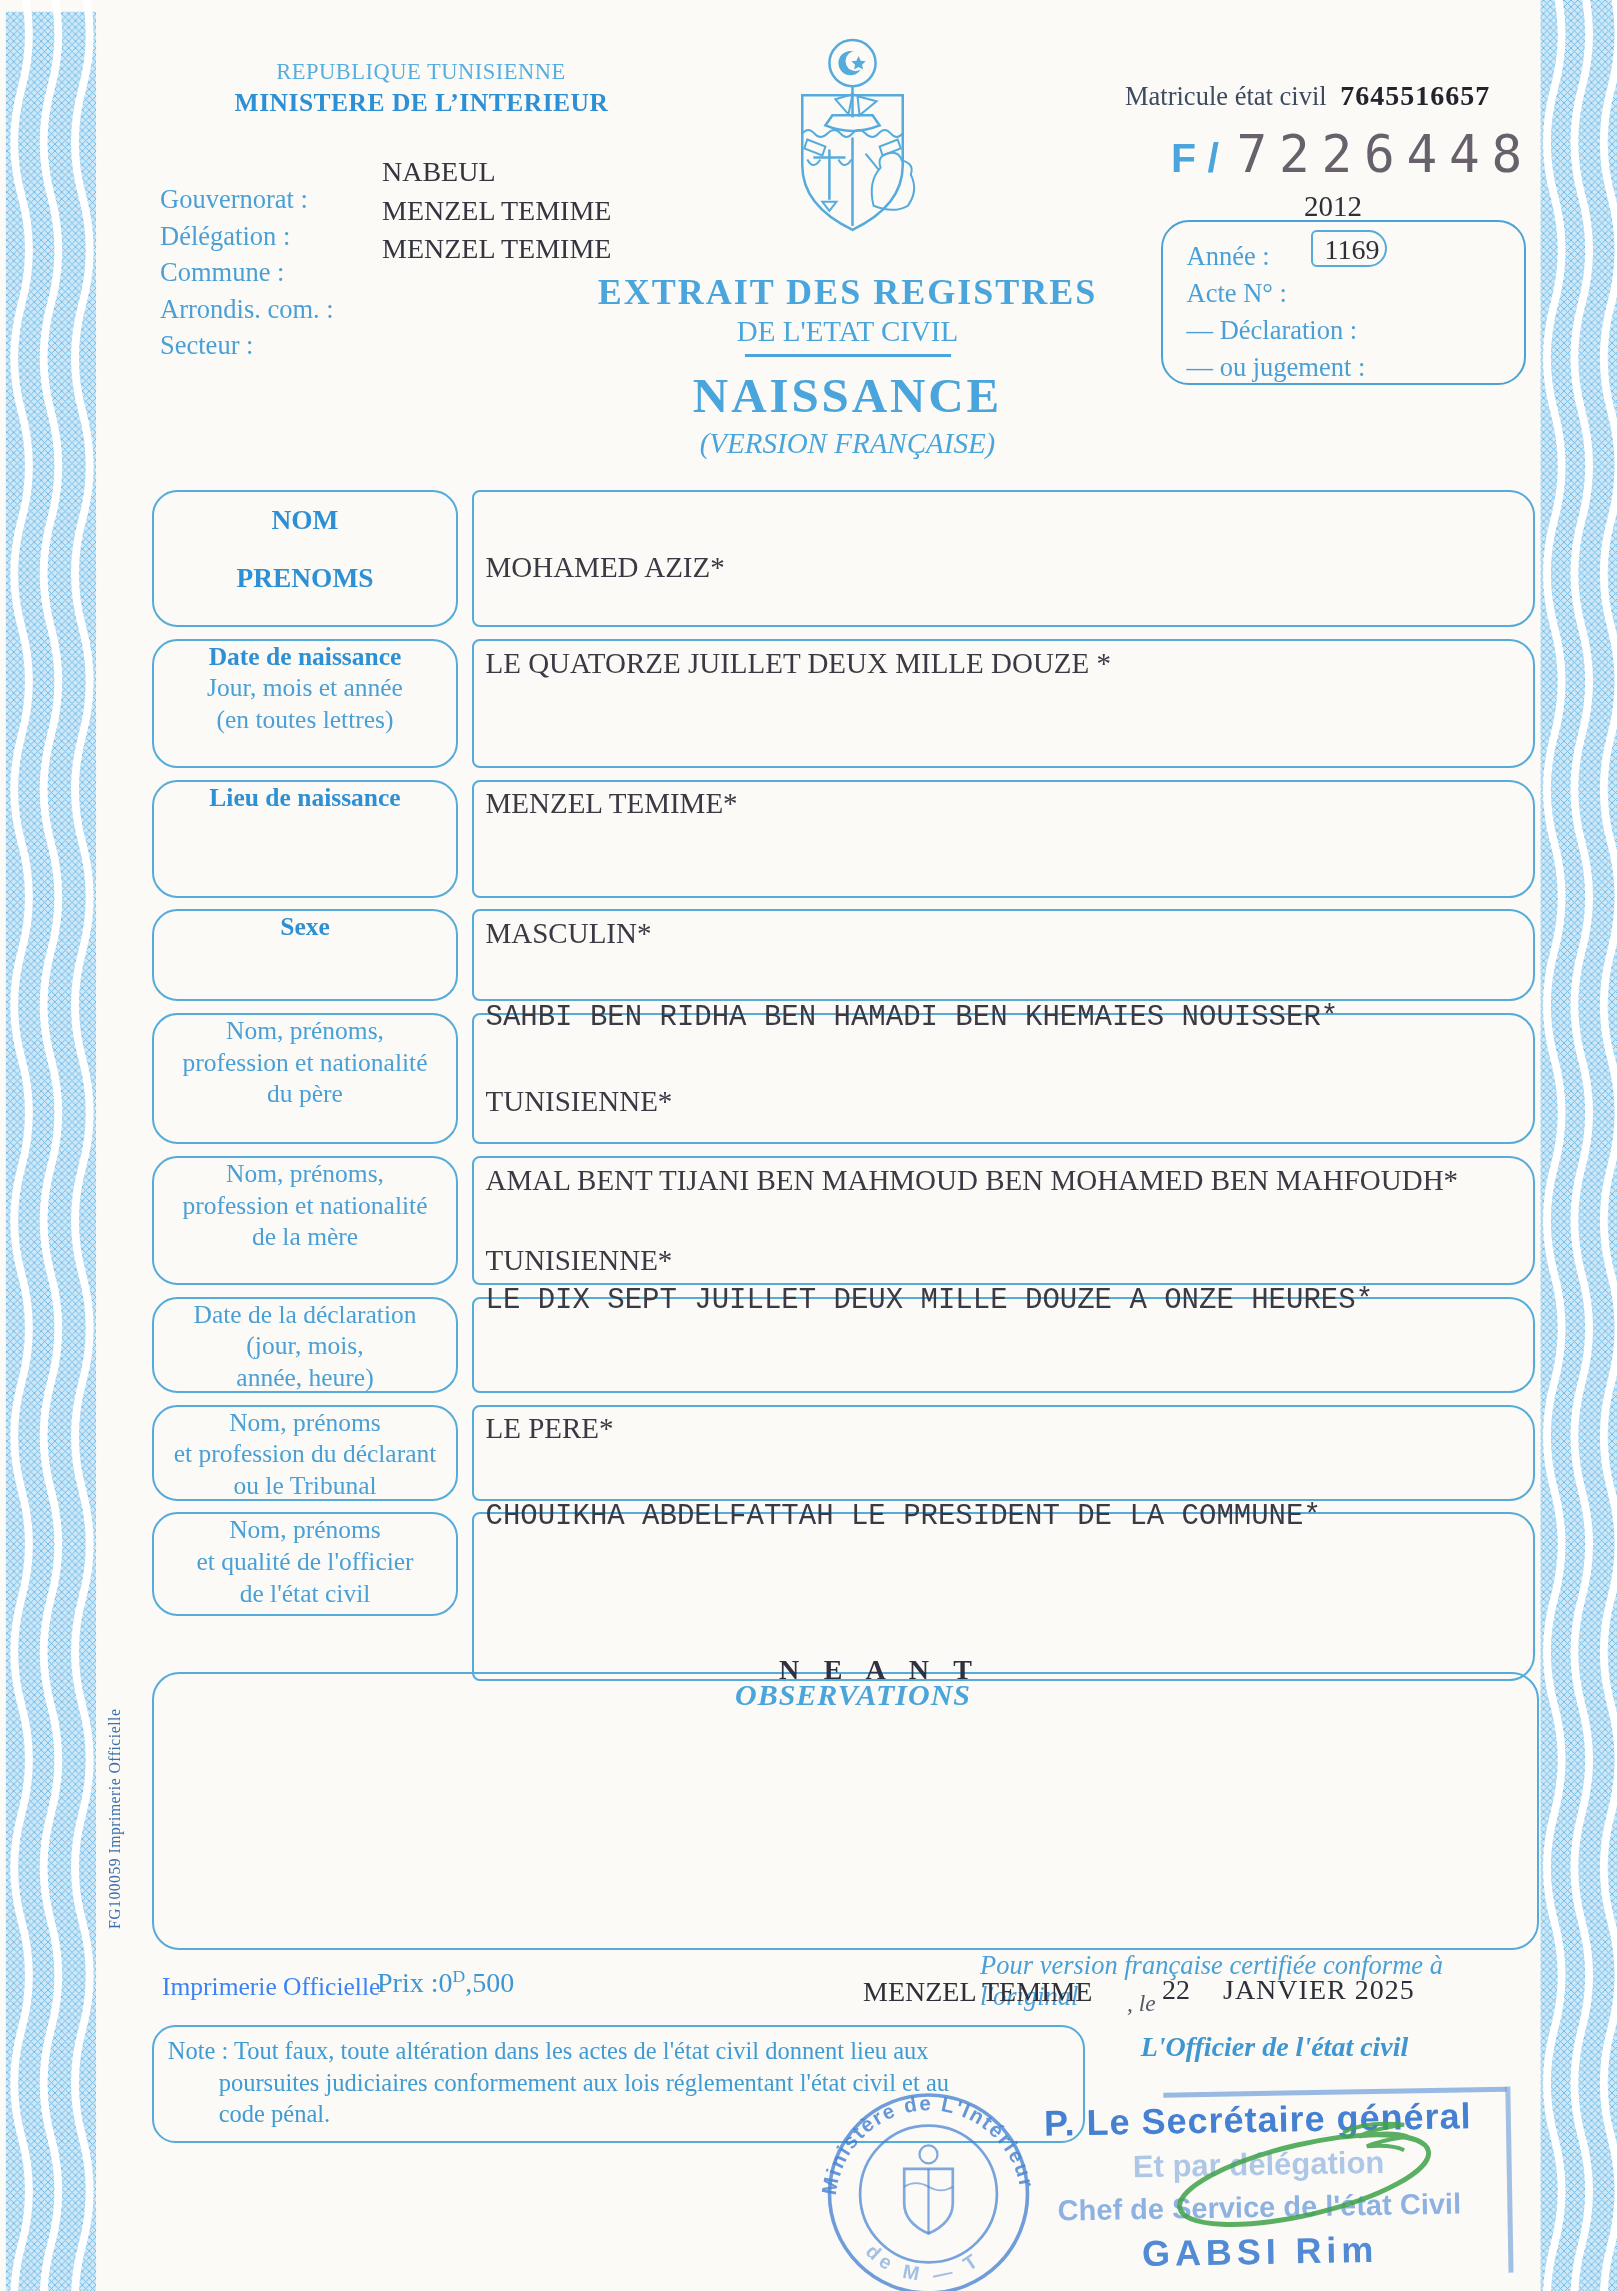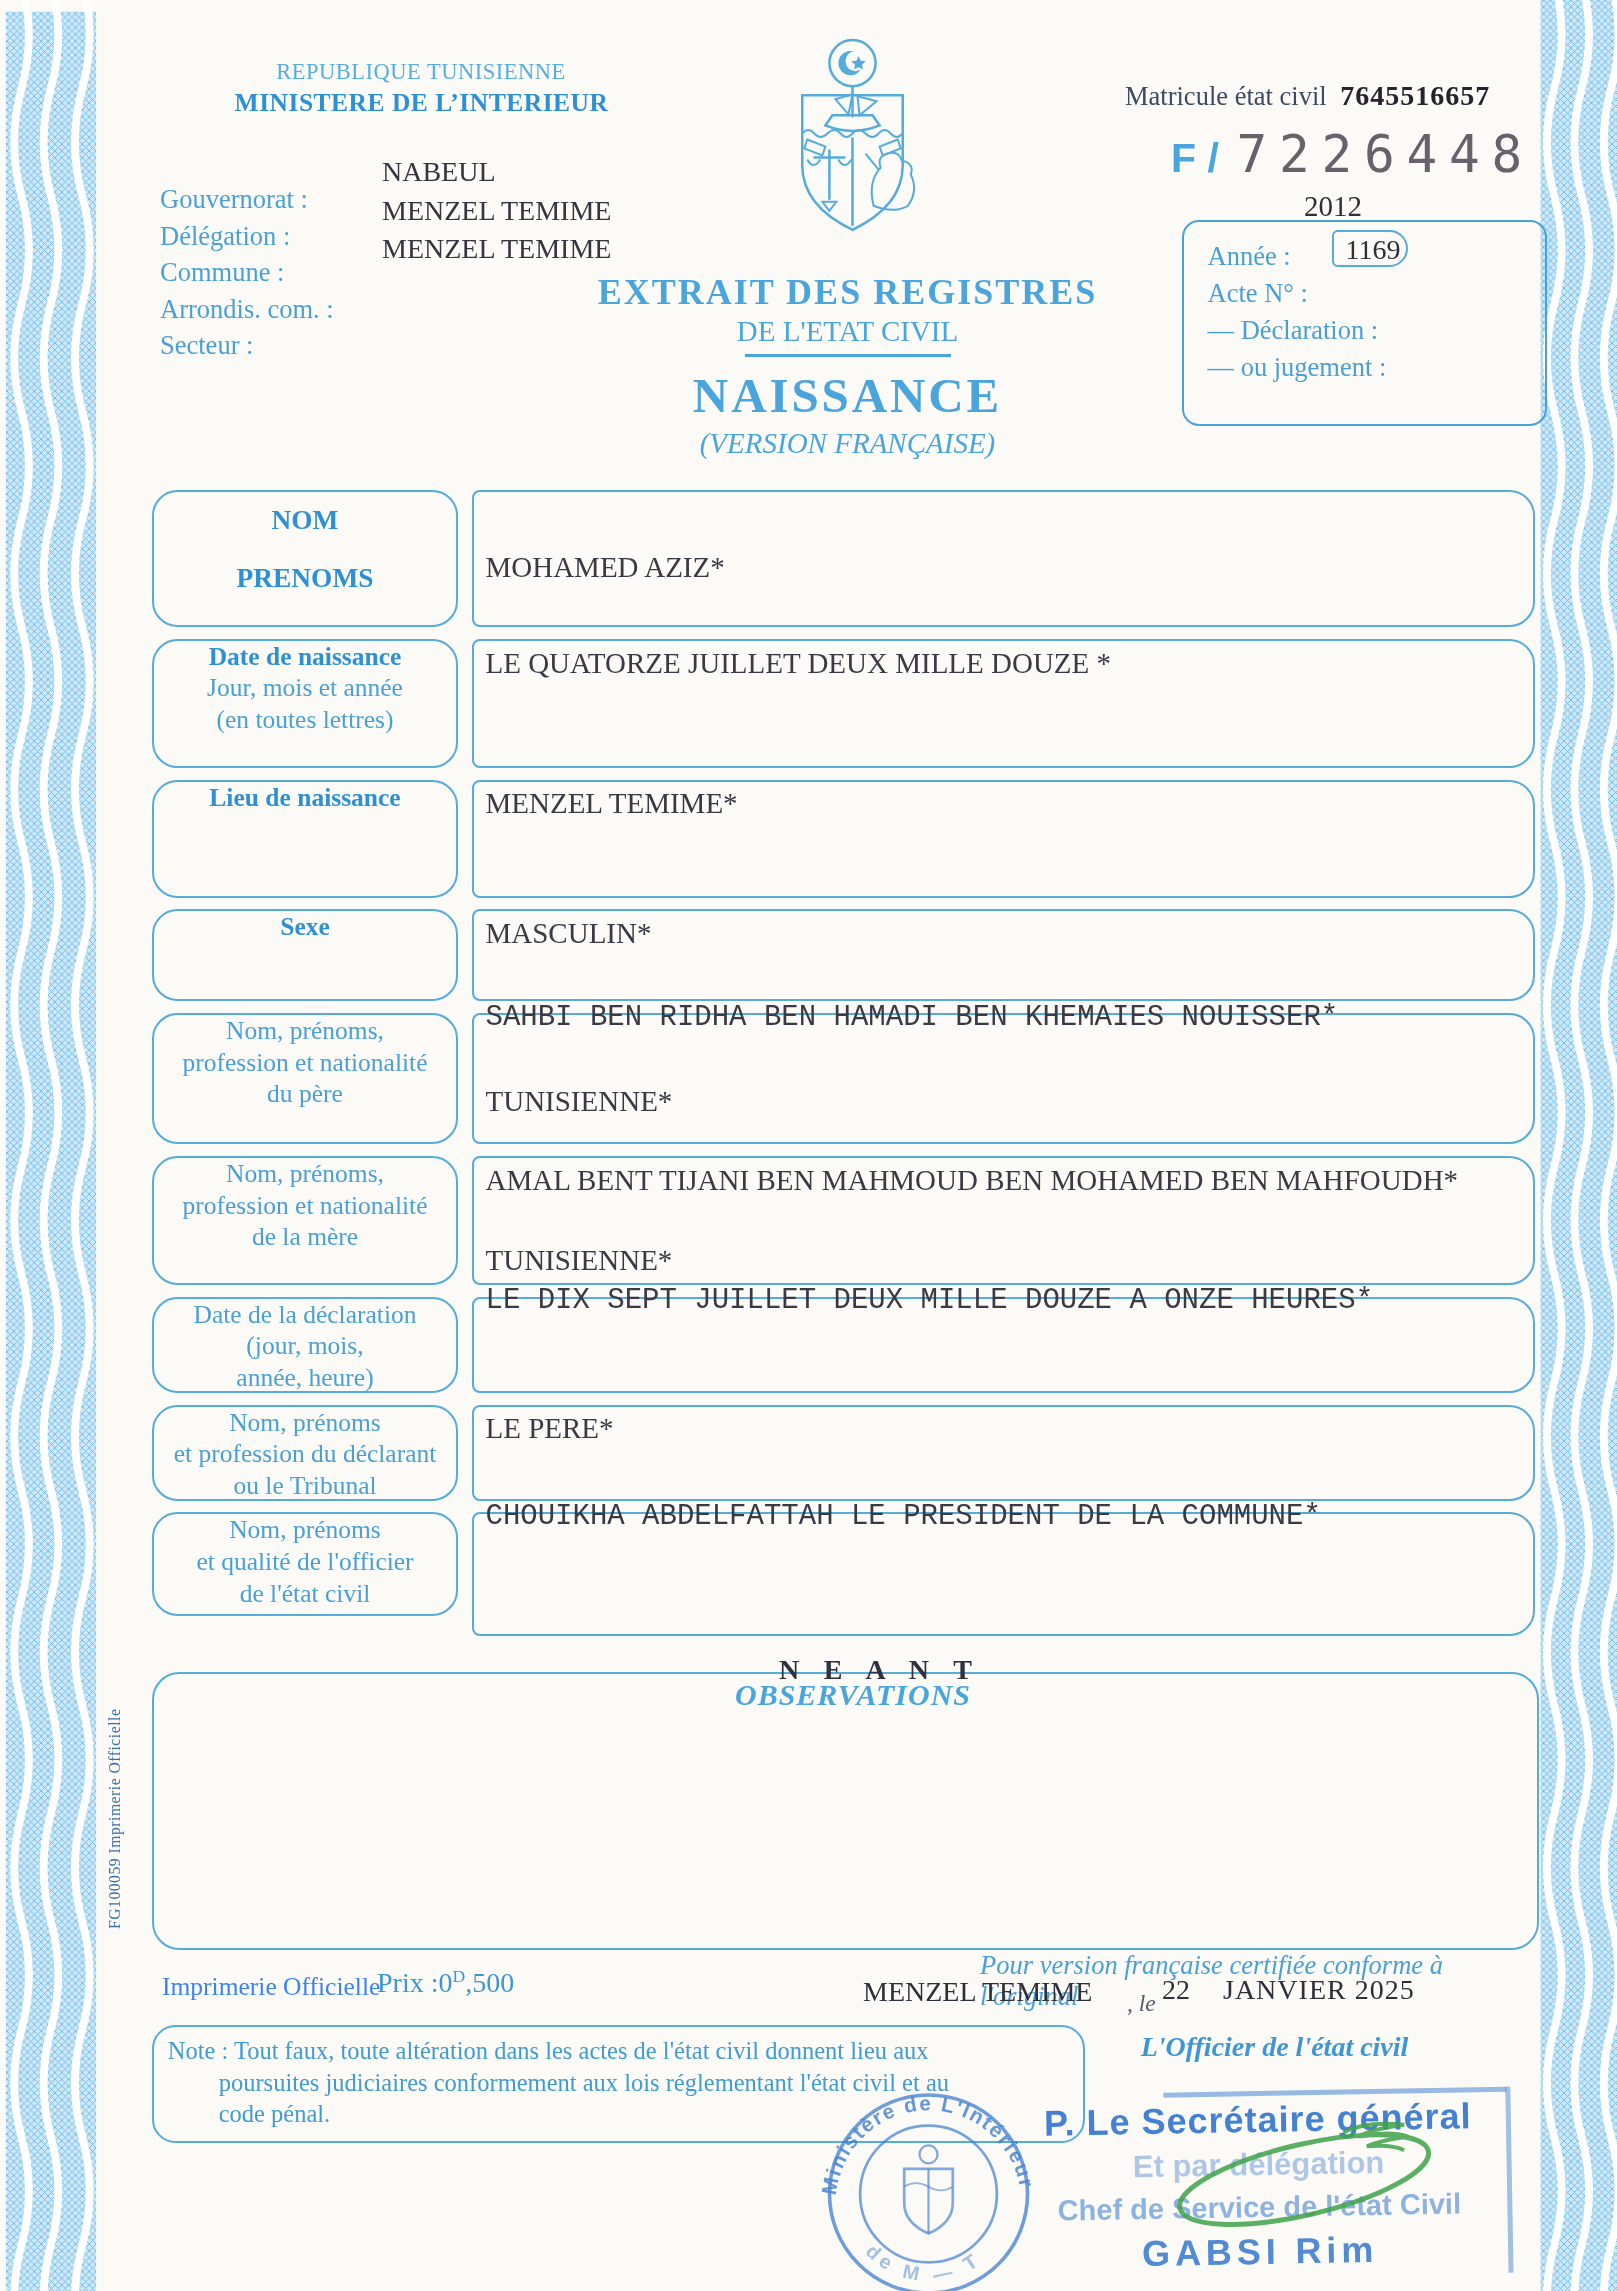--- a/index.html
+++ b/index.html
@@ -16,44 +16,44 @@
   .admin-values{position:absolute;left:382px;top:153px;font-size:28px;color:#35343f;line-height:1.38;}
   .admin-values span{display:block;}
   .emblem{position:absolute;left:774px;top:37px;width:157px;height:216px;}
   .matricule{position:absolute;left:1125px;top:80px;font-size:26.5px;color:#3d4a60;}
   .matricule b{color:#23242d;font-size:28px;letter-spacing:1px;margin-left:13.7px;}
   .serial{position:absolute;left:1171px;top:125px;}
   .serial .pfx{font-family:"Liberation Sans",sans-serif;font-weight:700;font-size:41px;color:#49a5dc;}
   .serial .num{font-family:"DejaVu Sans Mono",monospace;font-size:51px;color:#544d5a;
                letter-spacing:11.8px;margin-left:17.6px;opacity:.88;}
   .serial-year{position:absolute;left:1304px;top:190px;font-size:29px;color:#2e2f38;}
-  .acte-box{position:absolute;left:1161px;top:220px;width:365px;height:206px;
-            border:2.9px solid #4aa3d8;border-radius:17px;padding:13.7px 0 0 23.5px;box-sizing:border-box;
-            font-size:26.5px;color:#4aa0d6;line-height:1.4;margin-left:21px;}
+  .acte-box{position:absolute;left:1161px;top:220px;width:365px;height:165px;
+            border:2.9px solid #4aa3d8;border-radius:28px;padding:13.7px 0 0 23.5px;box-sizing:border-box;
+            font-size:26.5px;color:#4aa0d6;line-height:1.4;}
   .acte-box .val{color:#2e2f38;font-size:28px;position:relative;top:-5.9px;margin-left:41px;}
   .title-block{position:absolute;left:470px;top:271px;width:755px;text-align:center;}
   .t1{font-size:36px;font-weight:700;color:#49a5dc;letter-spacing:2px;}
   .t2{font-size:29px;color:#49a5dc;margin-top:2px;}
   .t-rule{width:206px;height:2.9px;background:#49a5dc;margin:5.9px auto 9.8px auto;}
   .t3{font-size:49px;font-weight:700;color:#49a5dc;letter-spacing:2.9px;}
   .t4{font-size:29px;font-style:italic;color:#49a5dc;margin-top:3.9px;}
   
   .form{position:absolute;left:152px;top:490px;width:1383px;z-index:1;}
   .row{display:flex;margin-top:11.8px;}
   .row:first-child{margin-top:0;}
   .lbl{width:306px;flex:0 0 306px;border:2.9px solid #55abd9;border-radius:25.5px;
        display:flex;flex-direction:column;text-align:center;
        font-size:25.5px;color:#4aa0d6;line-height:1.24;box-sizing:border-box;}
   .lbl span{display:block;}
   .val{flex:1;margin-left:13.7px;border:2.9px solid #55abd9;border-radius:7.8px 25.5px 25.5px 7.8px;
        padding:2px 5.9px 0 11.8px;font-size:29px;color:#3a3944;box-sizing:border-box;}
   .val span{display:block;}
   .r1{height:137px}.r2{height:129px}.r3{height:118px}.r4{height:92px}.r5{height:131px}
   .r6{height:129px}.r7{height:96px}.r8{height:96px}.r9{height:104px}
-  .r9 .val{height:124px;}
+  .r9 .val{height:169px;}
   .r1 .lbl span{font-weight:700;color:#2e90d4;font-size:27.4px;line-height:2.1;}
   .r2 .lbl .l0,.r3 .lbl .l0,.r4 .lbl .l0{font-weight:700;color:#2e90d4;}
   .v-top{margin-top:3.9px;}
   .v-over{margin-top:-16.7px;font-family:Liberation Mono, monospace;}
   .r1 .l2v{margin-top:57px;}
   .r5 .l2v{margin-top:51px;}
   .r6 .l2v{margin-top:47px;}
   
   .obs{position:absolute;left:152px;top:1672px;width:1383px;height:274px;
        border:2.9px solid #55abd9;border-radius:27.4px;z-index:1;}

